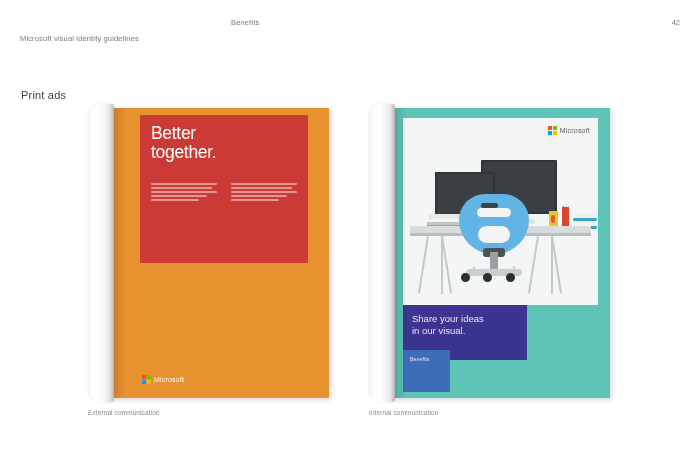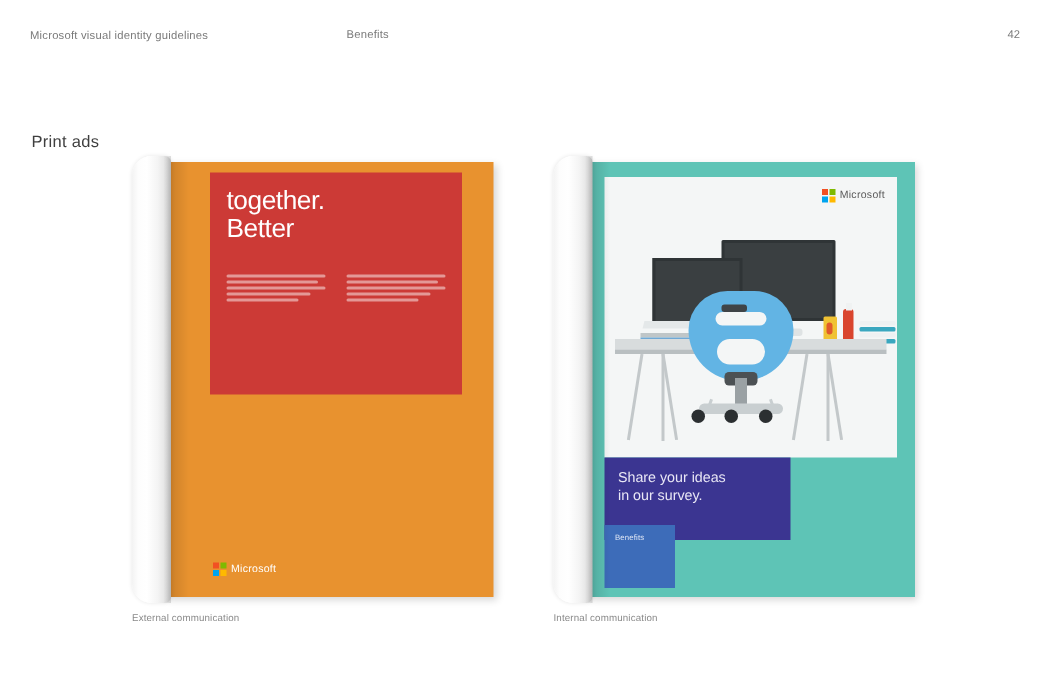--- a/index.html
+++ b/index.html
@@ -5,21 +5,21 @@
   html,body{margin:0;padding:0;}
   body{
     width:700px;height:452px;background:#ffffff;
     font-family:"Liberation Sans",sans-serif;color:#444;
     overflow:hidden;position:relative;
   }
   .page{position:absolute;inset:0;background:#fff;}
 
   
   .header{position:absolute;left:0;top:18px;width:700px;height:14px;}
-  .header .hdr-title{position:absolute;left:20px;top:1px;font-size:7.5px;color:#7a7a7a;letter-spacing:.15px;white-space:nowrap;text-align:center;}
+  .header .hdr-title{position:absolute;left:20px;top:16px;font-size:7.5px;color:#7a7a7a;letter-spacing:.15px;white-space:nowrap;text-align:center;}
   .header .hdr-section{position:absolute;left:231px;top:0;font-size:7.5px;color:#7a7a7a;letter-spacing:.15px;white-space:nowrap;}
   .header .hdr-page{position:absolute;right:20px;top:0;font-size:7.5px;color:#7a7a7a;text-align:right;}
 
   
   .section-title{position:absolute;left:21px;top:89px;font-size:11px;color:#3f3f3f;letter-spacing:.2px;text-align:center;}
 
   
   .figure{position:absolute;top:108px;}
   .figure.left{left:88px;width:245px;height:296px;}
   .figure.right{left:369px;width:245px;height:296px;}
@@ -131,22 +131,22 @@
 
   <div class="section-title">Print ads</div>
 
   <div class="figure left">
     <div class="spread">
       <div class="spine"></div>
       <div class="sheet sheet-orange">
 
         <div class="red-block">
           <div class="headline">
+            <span>Better</span>
             <span>together.</span>
-            <span>Better</span>
           </div>
           <div class="body-cols">
             <div class="body-col">
               <div class="tline w97"></div>
                 <div class="tline w90"></div>
                 <div class="tline w97"></div>
               <div class="tline w82"></div>
                 <div class="tline w70"></div>
             </div>
             <div class="body-col">
@@ -235,21 +235,21 @@
               <div class="caster c1"></div>
                 <div class="caster c2"></div>
                 <div class="caster c3"></div>
             </div>
           </div>
         </div>
 
         <div class="purple-block">
           <div class="purple-text">
             <span>Share your ideas</span>
-            <span>in our survey.</span>
+            <span>in our visual.</span>
           </div>
         </div>
 
         <div class="blue-block">
           <div class="blue-text">Benefits</div>
         </div>
 
       </div>
     </div>
     <div class="caption">Internal communication</div>

